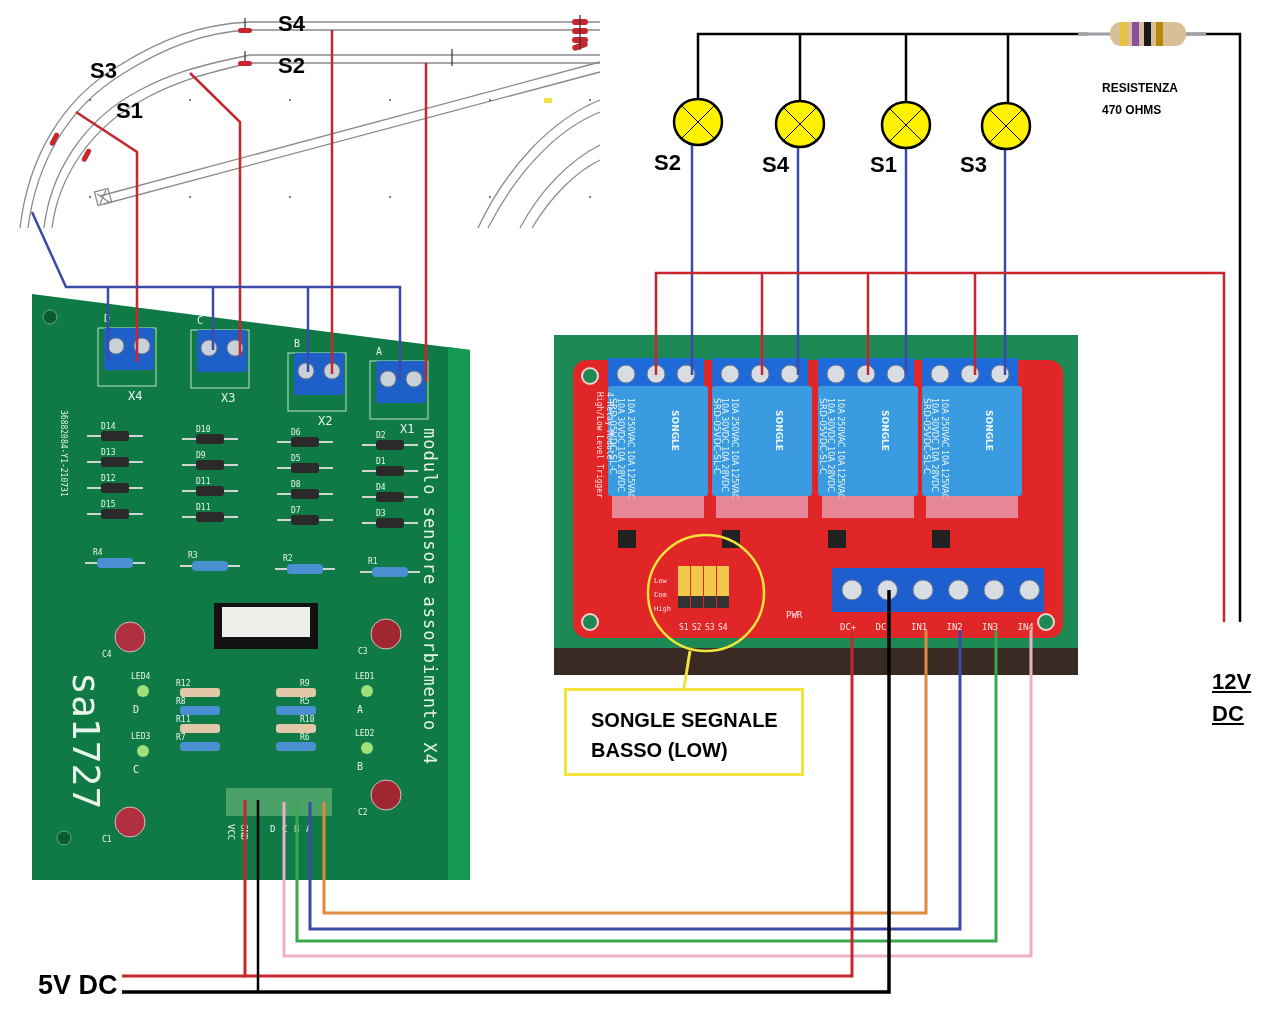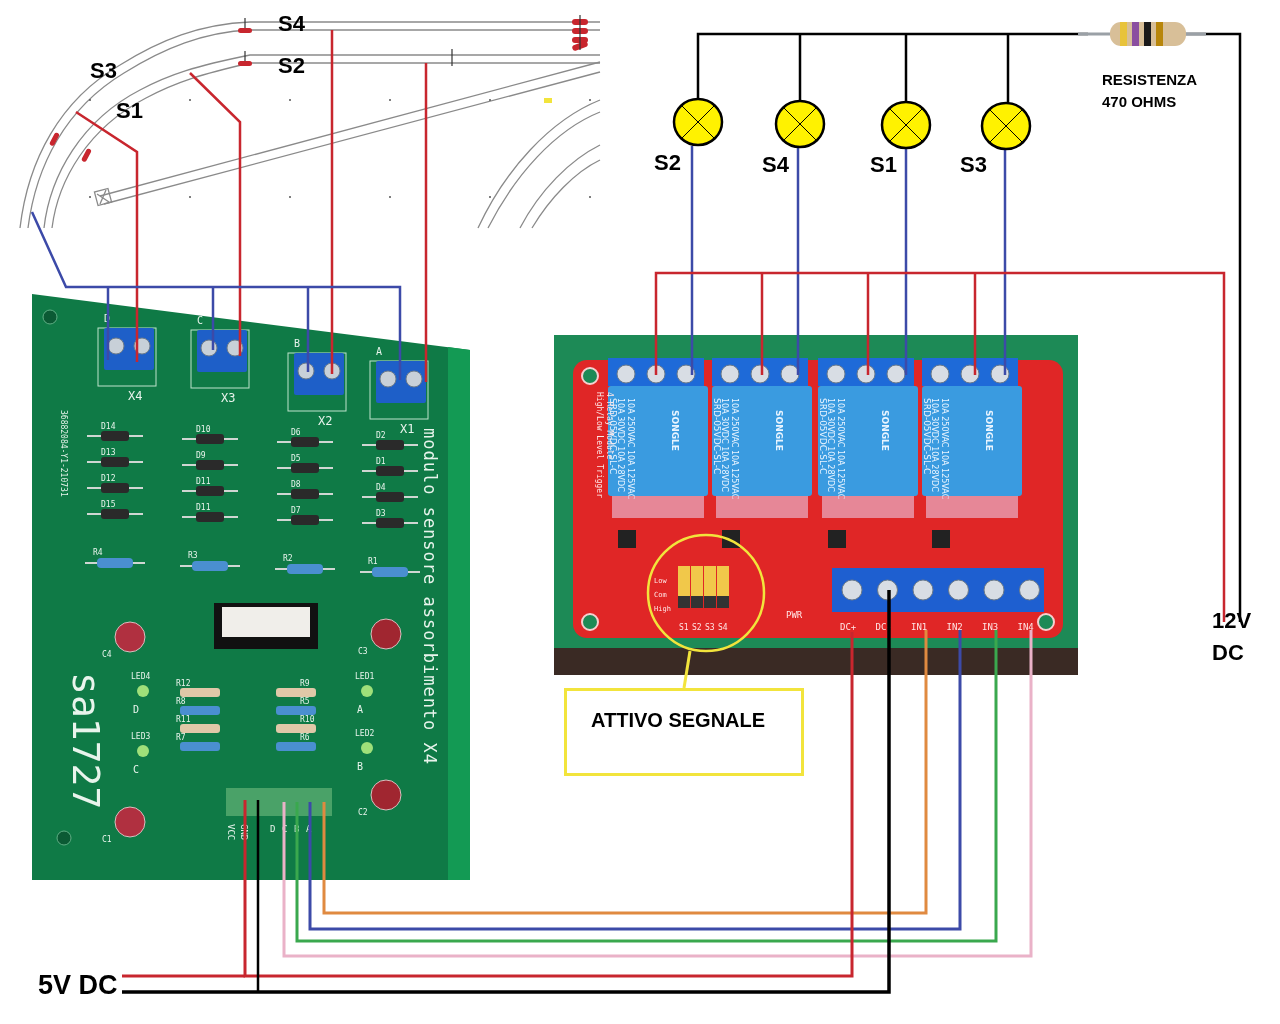--- a/index.html
+++ b/index.html
@@ -1,21 +1,21 @@
 <!DOCTYPE html>
 <html><head>
 <meta charset="utf-8">
 <style>
   html,body{margin:0;padding:0;background:#ffffff;}
   body{width:1280px;height:1024px;position:relative;overflow:hidden;font-family:"DejaVu Sans",sans-serif;}
   #canvas{position:absolute;left:0;top:0;width:1280px;height:1024px;}
   .lbl{position:absolute;font-family:"Liberation Sans",sans-serif;font-weight:bold;color:#000;white-space:nowrap;}
   .big{font-size:22px;}
   .med{font-size:27px;}
-  .small{font-size:15px;line-height:22px;}
+  .small{font-size:12px;line-height:22px;margin-top:8px;}
   .note{position:absolute;left:564px;top:688px;width:240px;height:88px;border:3px solid #f2e43c;background:#fff;box-sizing:border-box;
         padding:14px 0 0 24px;font-family:"Liberation Sans",sans-serif;font-weight:bold;font-size:20px;line-height:30px;color:#000;}
   .pcbtext{position:absolute;font-family:"DejaVu Sans Mono",monospace;color:#e8f4ec;white-space:nowrap;}
   .rot90{transform-origin:0 0;transform:rotate(90deg);}
 </style>
 </head>
 <body>
 
 <svg id="canvas" xmlns="http://www.w3.org/2000/svg" width="1280" height="1024" viewBox="0 0 1280 1024">
 
@@ -357,29 +357,30 @@
 <div class="lbl big" style="left:654px;top:150px;">S2</div>
 <div class="lbl big" style="left:762px;top:152px;">S4</div>
 <div class="lbl big" style="left:870px;top:152px;">S1</div>
 <div class="lbl big" style="left:960px;top:152px;">S3</div>
 
 <div class="lbl small" style="left:1102px;top:69px;">
   <div>RESISTENZA</div>
   <div>470 OHMS</div>
 </div>
 
-<div class="lbl big" style="left:1212px;top:605px;line-height:32px;">
+<div class="lbl big" style="left:1212px;top:666px;line-height:32px;text-decoration:underline;">
   <div>12V</div>
   <div>DC</div>
 </div>
 
 <div class="lbl med" style="left:38px;top:970px;">5V DC</div>
 
 <div class="note">
-  <div>ATTIVO SEGNALE</div>
+  <div>SONGLE SEGNALE</div>
+  <div>BASSO (LOW)</div>
 </div>
 
 <div class="pcbtext rot90" style="left:440px;top:428px;font-size:17px;letter-spacing:1px;">modulo sensore assorbimento X4</div>
 <div class="pcbtext rot90" style="left:108px;top:672px;font-size:38px;">sa1727</div>
 <div class="pcbtext rot90" style="left:68px;top:410px;font-size:8px;">36882084-Y1-210731</div>
 
 <div class="pcbtext rot90" style="left:614px;top:392px;font-size:8px;color:#ffe6e6;line-height:10px;">
   <div>4 Relay Module</div>
   <div>High/Low Level Trigger</div>
 </div>

